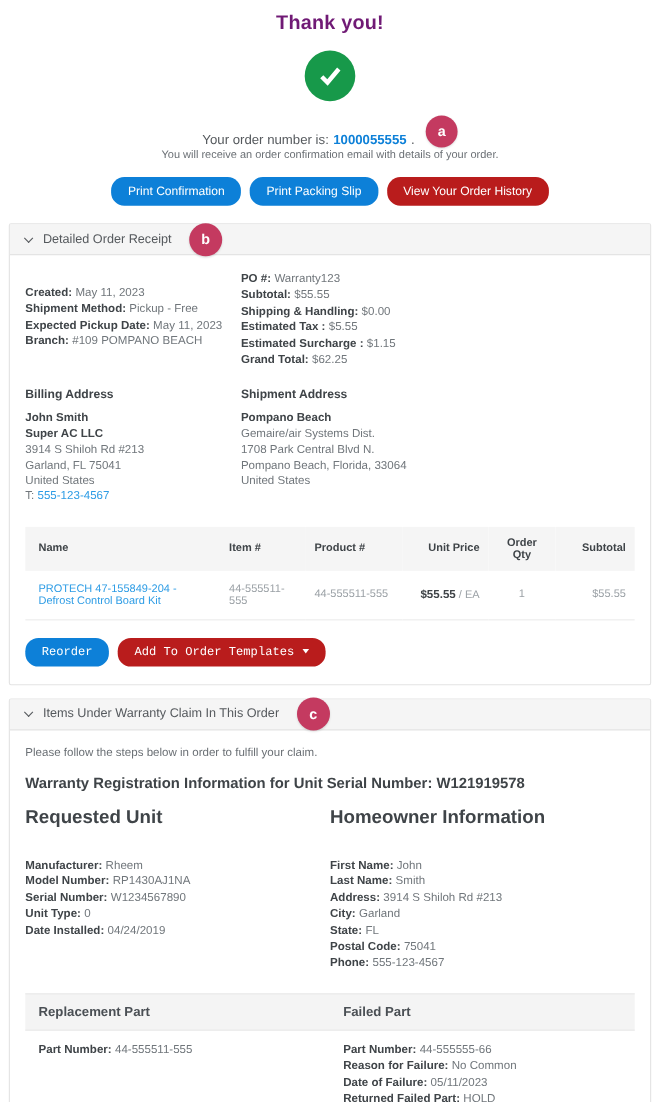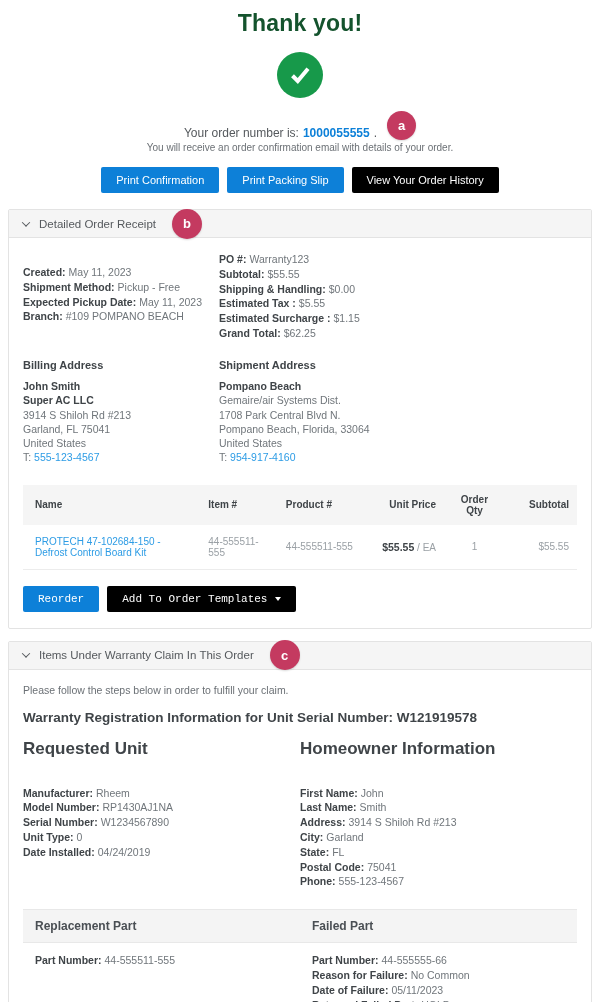--- a/index.html
+++ b/index.html
@@ -4,34 +4,34 @@
 <style>
   * { box-sizing: border-box; margin: 0; padding: 0; }
   html,body { background:#fff; }
   body {
     width: 600px; min-height: 1002px; margin: 0 auto;
     font-family: "Liberation Sans", sans-serif;
     color: #6e7479;
   }
   
   .top { text-align: center; padding-top: 10px; }
-  .page-title { font-size: 23px; font-weight: bold; color: #14532d; letter-spacing: .2px; }
+  .page-title { font-size: 18px; font-weight: bold; color: #701a75; letter-spacing: .2px; }
   .check-wrap { margin: 15px auto 10px; width: 46px; height: 46px; border-radius: 50%;
     background: #17994a; display: flex; align-items: center; justify-content: center; }
   .order-line { font-size: 12px; color: #55595d; display: flex; align-items: flex-end; justify-content: center; gap: 4px; height: 32px; }
   .order-num { color: #0d80d8; font-weight: bold; }
   .badge { display: inline-flex; width: 29px; height: 29px; border-radius: 50%; background: #c43a60;
     color: #fff; font-weight: bold; font-size: 13px; align-items: center; justify-content: center;
     flex: none; position: relative; z-index: 2; box-shadow: 0 1px 2px rgba(0,0,0,.15); }
   .subtext { font-size: 10px; color: #6b7075; margin-top: 2px; }
   .btn-row { display: flex; justify-content: center; gap: 8px; margin: 14px 0 16px; }
-  .btn { border: none; border-radius: 2px; font-family: inherit; font-size: 11px; color: #fff;
+  .btn { border: none; border-radius: 12px; font-family: inherit; font-size: 11px; color: #fff;
     padding: 7px 15px; cursor: pointer; }
   .btn-blue { background: #0d80d8; }
-  .btn-gray { background: #000000; }
+  .btn-gray { background: #b91c1c; }
   
   .section { margin: 6px 8px 12px; border: 1px solid #e3e3e3; border-radius: 2px; background: #fff; }
   .sec-head { background: #f5f5f5; height: 28px; display: flex; align-items: center; gap: 10px;
     padding: 0 14px; font-size: 11.5px; color: #55595d; border-bottom: 1px solid #e3e3e3; cursor: pointer; }
   .sec-head .badge { width: 30px; height: 30px; margin: -8px 0 -8px 6px; }
   .chev { width: 6px; height: 6px; border-right: 1.6px solid #55595d; border-bottom: 1.6px solid #55595d;
     transform: rotate(45deg) translate(-1px,-1px); display: inline-block; flex: none; }
   .sec-body { padding: 14px 14px 16px; }
   
   .kv { font-size: 10.5px; line-height: 1.22; padding: 1px 0; color: #70767b; }
@@ -131,38 +131,37 @@
         <div class="addr-line">United States</div>
         <div class="addr-line"><span>T:</span> <span class="link">555-123-4567</span></div>
       </div>
       <div class="col-r">
         <div class="addr-h">Shipment Address</div>
         <div class="addr-line addr-bold">Pompano Beach</div>
         <div class="addr-line">Gemaire/air Systems Dist.</div>
         <div class="addr-line">1708 Park Central Blvd N.</div>
         <div class="addr-line">Pompano Beach, Florida, 33064</div>
         <div class="addr-line">United States</div>
-        <div class="addr-line"><span>T:</span> <span class="link">954-917-4160</span></div>
       </div>
     </div>
 
     <table class="tbl">
       <thead>
         <tr>
           <th style="width:32%">Name</th>
           <th style="width:14%">Item #</th>
           <th style="width:16%">Product #</th>
           <th style="width:14%" class="r">Unit Price</th>
           <th style="width:11%" class="c">Order Qty</th>
           <th style="width:13%" class="r">Subtotal</th>
         </tr>
       </thead>
       <tbody>
         <tr>
-          <td><span class="link">PROTECH 47-102684-150 - Defrost Control Board Kit</span></td>
+          <td><span class="link">PROTECH 47-155849-204 - Defrost Control Board Kit</span></td>
           <td>44-555511-555</td>
           <td>44-555511-555</td>
           <td class="r"><span class="price-main">$55.55</span> <span class="price-suffix">/ EA</span></td>
           <td class="c">1</td>
           <td class="r">$55.55</td>
         </tr>
       </tbody>
     </table>
 
     <div class="tbl-btns">

